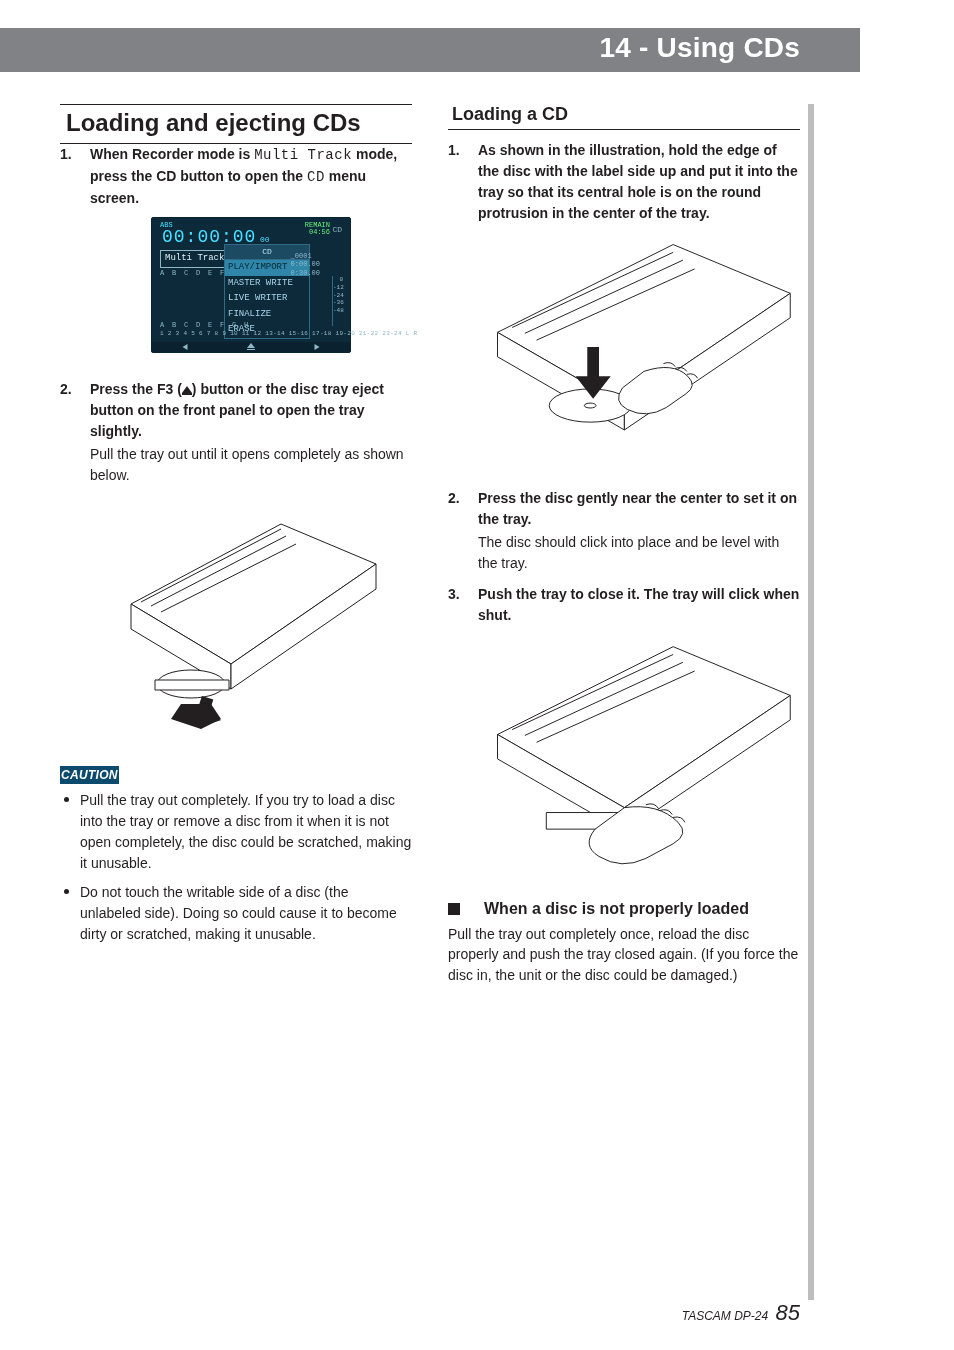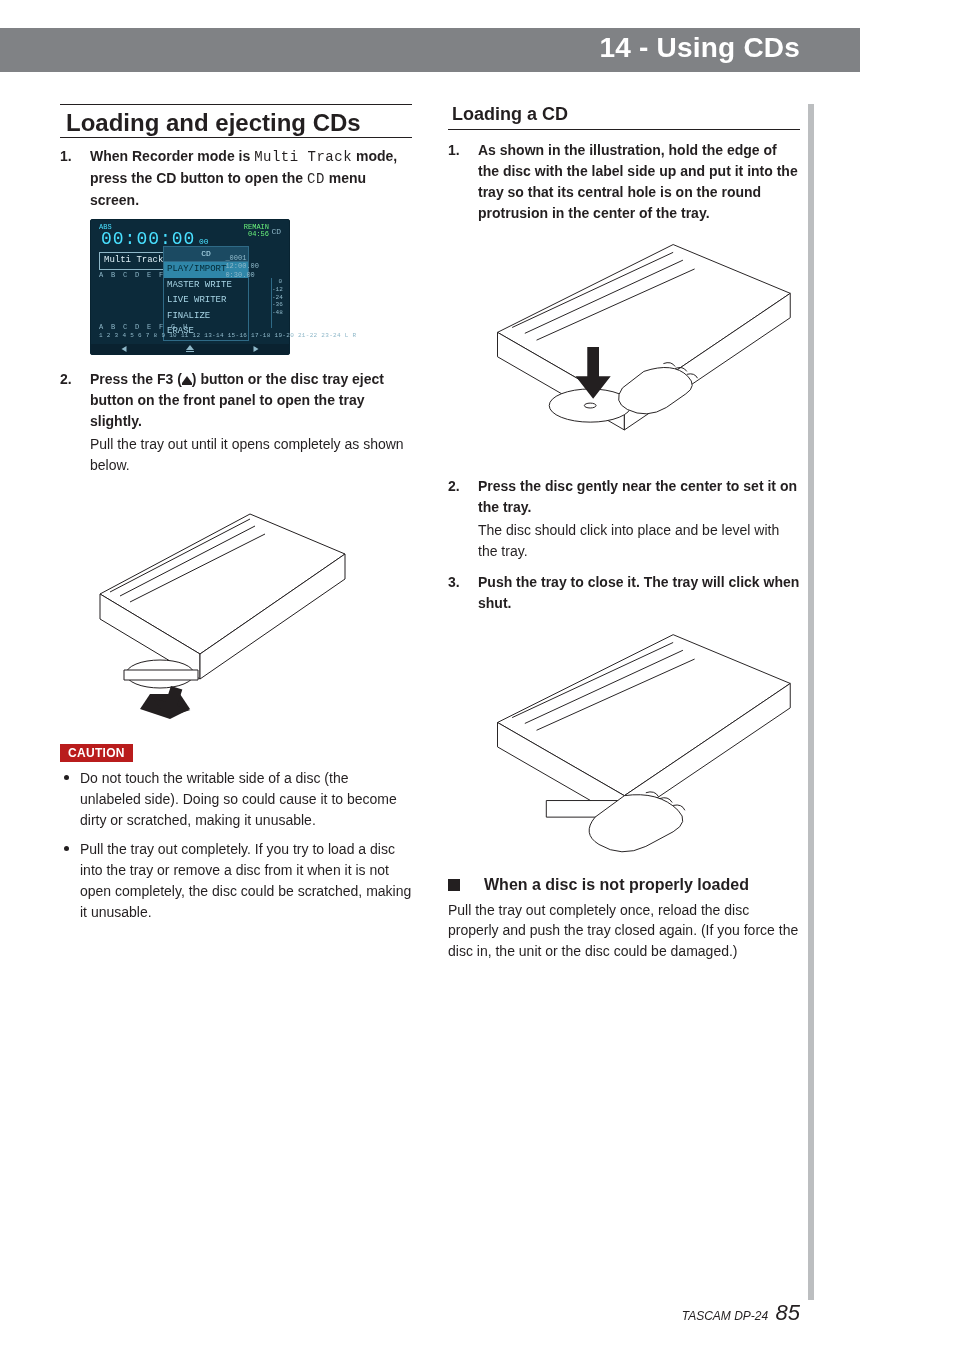--- a/index.html
+++ b/index.html
@@ -2,33 +2,33 @@
 <html><head>
 <meta charset="utf-8">
 <style>
   * { box-sizing: border-box; margin: 0; padding: 0; }
   html, body { width: 954px; background: #fff; font-family: "Myriad Pro", "Segoe UI", Arial, sans-serif; color: #231f20; }
   .page { width: 860px; height: 1350px; position: relative; padding: 28px 60px 40px 60px; }
   .topbar { position: absolute; left: 0; right: 0; top: 28px; height: 44px; background: #808285; }
   .topbar h1 { position: absolute; right: 60px; top: 4px; color: #fff; font-size: 28px; font-weight: 700; letter-spacing: 0.2px; }
   .content { position: absolute; top: 104px; left: 60px; right: 60px; bottom: 50px; display: flex; gap: 36px; }
   .col { flex: 1 1 0; min-width: 0; }
-  h2.sect { font-size: 24px; font-weight: 700; border-top: 1px solid #231f20; border-bottom: 1px solid #231f20; padding: 4px 0 0 6px; margin-bottom: 8px; }
+  h2.sect { font-size: 24px; font-weight: 700; border-top: 1px solid #231f20; border-bottom: 1px solid #231f20; padding: 4px 0 6px 6px; margin-bottom: 0; }
   h3.subsect { font-size: 18px; font-weight: 700; border-bottom: 1px solid #231f20; padding: 0 0 4px 4px; margin-bottom: 10px; }
   p.lead { font-size: 14px; line-height: 1.45; margin-bottom: 10px; }
   ol.steps { list-style: none; counter-reset: step; }
   ol.steps > li { counter-increment: step; position: relative; padding-left: 30px; margin-bottom: 10px; font-size: 14px; line-height: 1.5; }
   ol.steps > li::before { content: counter(step) "."; position: absolute; left: 0; top: 0; font-weight: 700; font-size: 14px; }
   ol.steps > li .step-head { font-weight: 700; }
   ol.steps > li .step-body { font-weight: 400; display: block; margin-top: 2px; }
   .mono { font-family: "Courier New", monospace; font-weight: 400; letter-spacing: 0.5px; }
   .eject { display:inline-block; width:0; height:0; border-left:5px solid transparent; border-right:5px solid transparent; border-bottom:7px solid #231f20; position:relative; top:-1px; }
   .eject::after { content:""; position:absolute; left:-5px; top:7px; width:10px; height:2px; background:#231f20; }
-  .figure { margin: 8px auto 14px auto; display: flex; }
-  .caution-label { display: inline-block; background: #b91c1c; color: #fff; font-size: 12px; font-weight: 700; padding: 2px 8px; margin: 6px 0 6px 0; letter-spacing: 0.3px; }
+  .figure { margin: 8px auto 26px auto; display: flex; justify-content: center; }
+  .caution-label { display: inline-block; background: #0c4a6e; color: #fff; font-size: 12px; font-weight: 700; padding: 2px 1px; margin: 6px 0 6px 0; letter-spacing: 0.3px; font-style: italic; }
   ul.bullets { list-style: none; padding-left: 20px; }
   ul.bullets li { position: relative; font-size: 14px; line-height: 1.5; margin-bottom: 8px; }
   ul.bullets li::before { content: ""; position: absolute; left: -16px; top: 7px; width: 5px; height: 5px; background: #231f20; border-radius: 50%; }
   .subhead { display: flex; align-items: center; gap: 24px; margin: 14px 0 6px 0; }
   .subhead .sq { width: 12px; height: 12px; background: #231f20; flex: 0 0 auto; }
   .subhead h4 { font-size: 16px; font-weight: 700; }
   .footer { position: absolute; right: 60px; bottom: 24px; font-size: 12px; font-style: italic; color: #231f20; }
   .footer .pg { font-style: italic; font-size: 22px; font-weight: 400; margin-left: 4px; }
   .edge { position:absolute; right:46px; top:104px; bottom:50px; width:6px; background:#bcbec0; }
 
@@ -95,21 +95,21 @@
                 <div id="menu-rows">
                     <div class="row sel">PLAY/IMPORT</div>
                     <div class="row">MASTER WRITE</div>
                     <div class="row">LIVE WRITER</div>
                     <div class="row">FINALIZE</div>
                     <div class="row">ERASE</div>
                   </div>
               </div>
               <div class="right" id="screen-right">
                   <div>_0001</div>
-                  <div>12:00.00</div>
+                  <div>0:00.00</div>
                   <div>0:30.00</div>
                 </div>
               <div class="meters" id="meter-marks">
                   <div>0</div>
                   <div>-12</div>
                   <div>-24</div>
                   <div>-36</div>
                   <div>-48</div>
                 </div>
               <span class="chlabels">A B C D E F G H</span>
@@ -140,22 +140,22 @@
               <polygon points="60,210 90,210 100,225 80,235 50,225" fill="#231f20" stroke="none"></polygon>
               <polygon points="70,232 50,218 68,218 68,205 78,205 78,218 95,218" fill="#fff" stroke="none" opacity="0"></polygon>
               <path d="M78 205 L78 222 L92 222 L72 236 L52 222 L66 222 L66 205 Z" transform="translate(10,-2) rotate(18 72 220)" fill="#231f20" stroke="none"></path>
             </svg>
           </div>
         </li>
       </ol>
 
       <div class="caution-label">CAUTION</div>
       <ul class="bullets" id="caution-list">
+          <li>Pull the tray out completely. If you try to load a disc into the tray or remove a disc from it when it is not open completely, the disc could be scratched, making it unusable.</li>
           <li>Do not touch the writable side of a disc (the unlabeled side). Doing so could cause it to become dirty or scratched, making it unusable.</li>
-          <li>Pull the tray out completely. If you try to load a disc into the tray or remove a disc from it when it is not open completely, the disc could be scratched, making it unusable.</li>
         </ul>
     </div>
 
     <div class="col">
       <h3 class="subsect">Loading a CD</h3>
       <ol class="steps">
         <li>
           <span class="step-head" id="rstep0"><span style="font-weight: 700;">As shown in the illustration, hold the edge of the disc with the label side up and put it into the tray so that its central hole is on the round protrusion in the center of the tray.</span></span>
           <div class="figure">
             <svg width="330" height="230" viewBox="0 0 330 230" class="illus">

